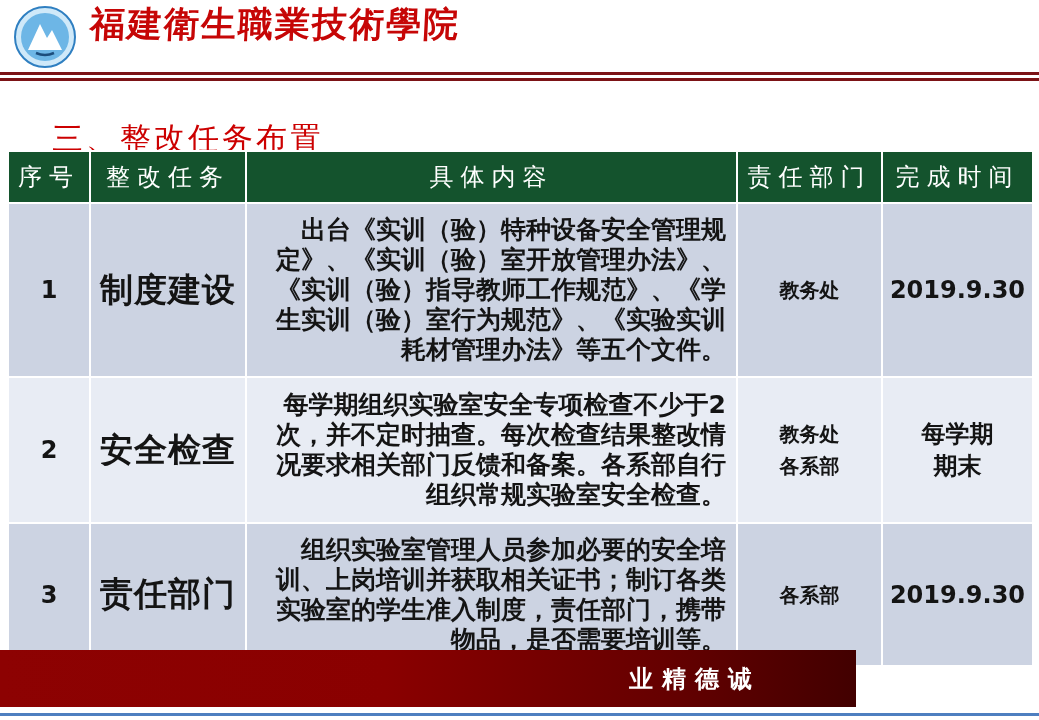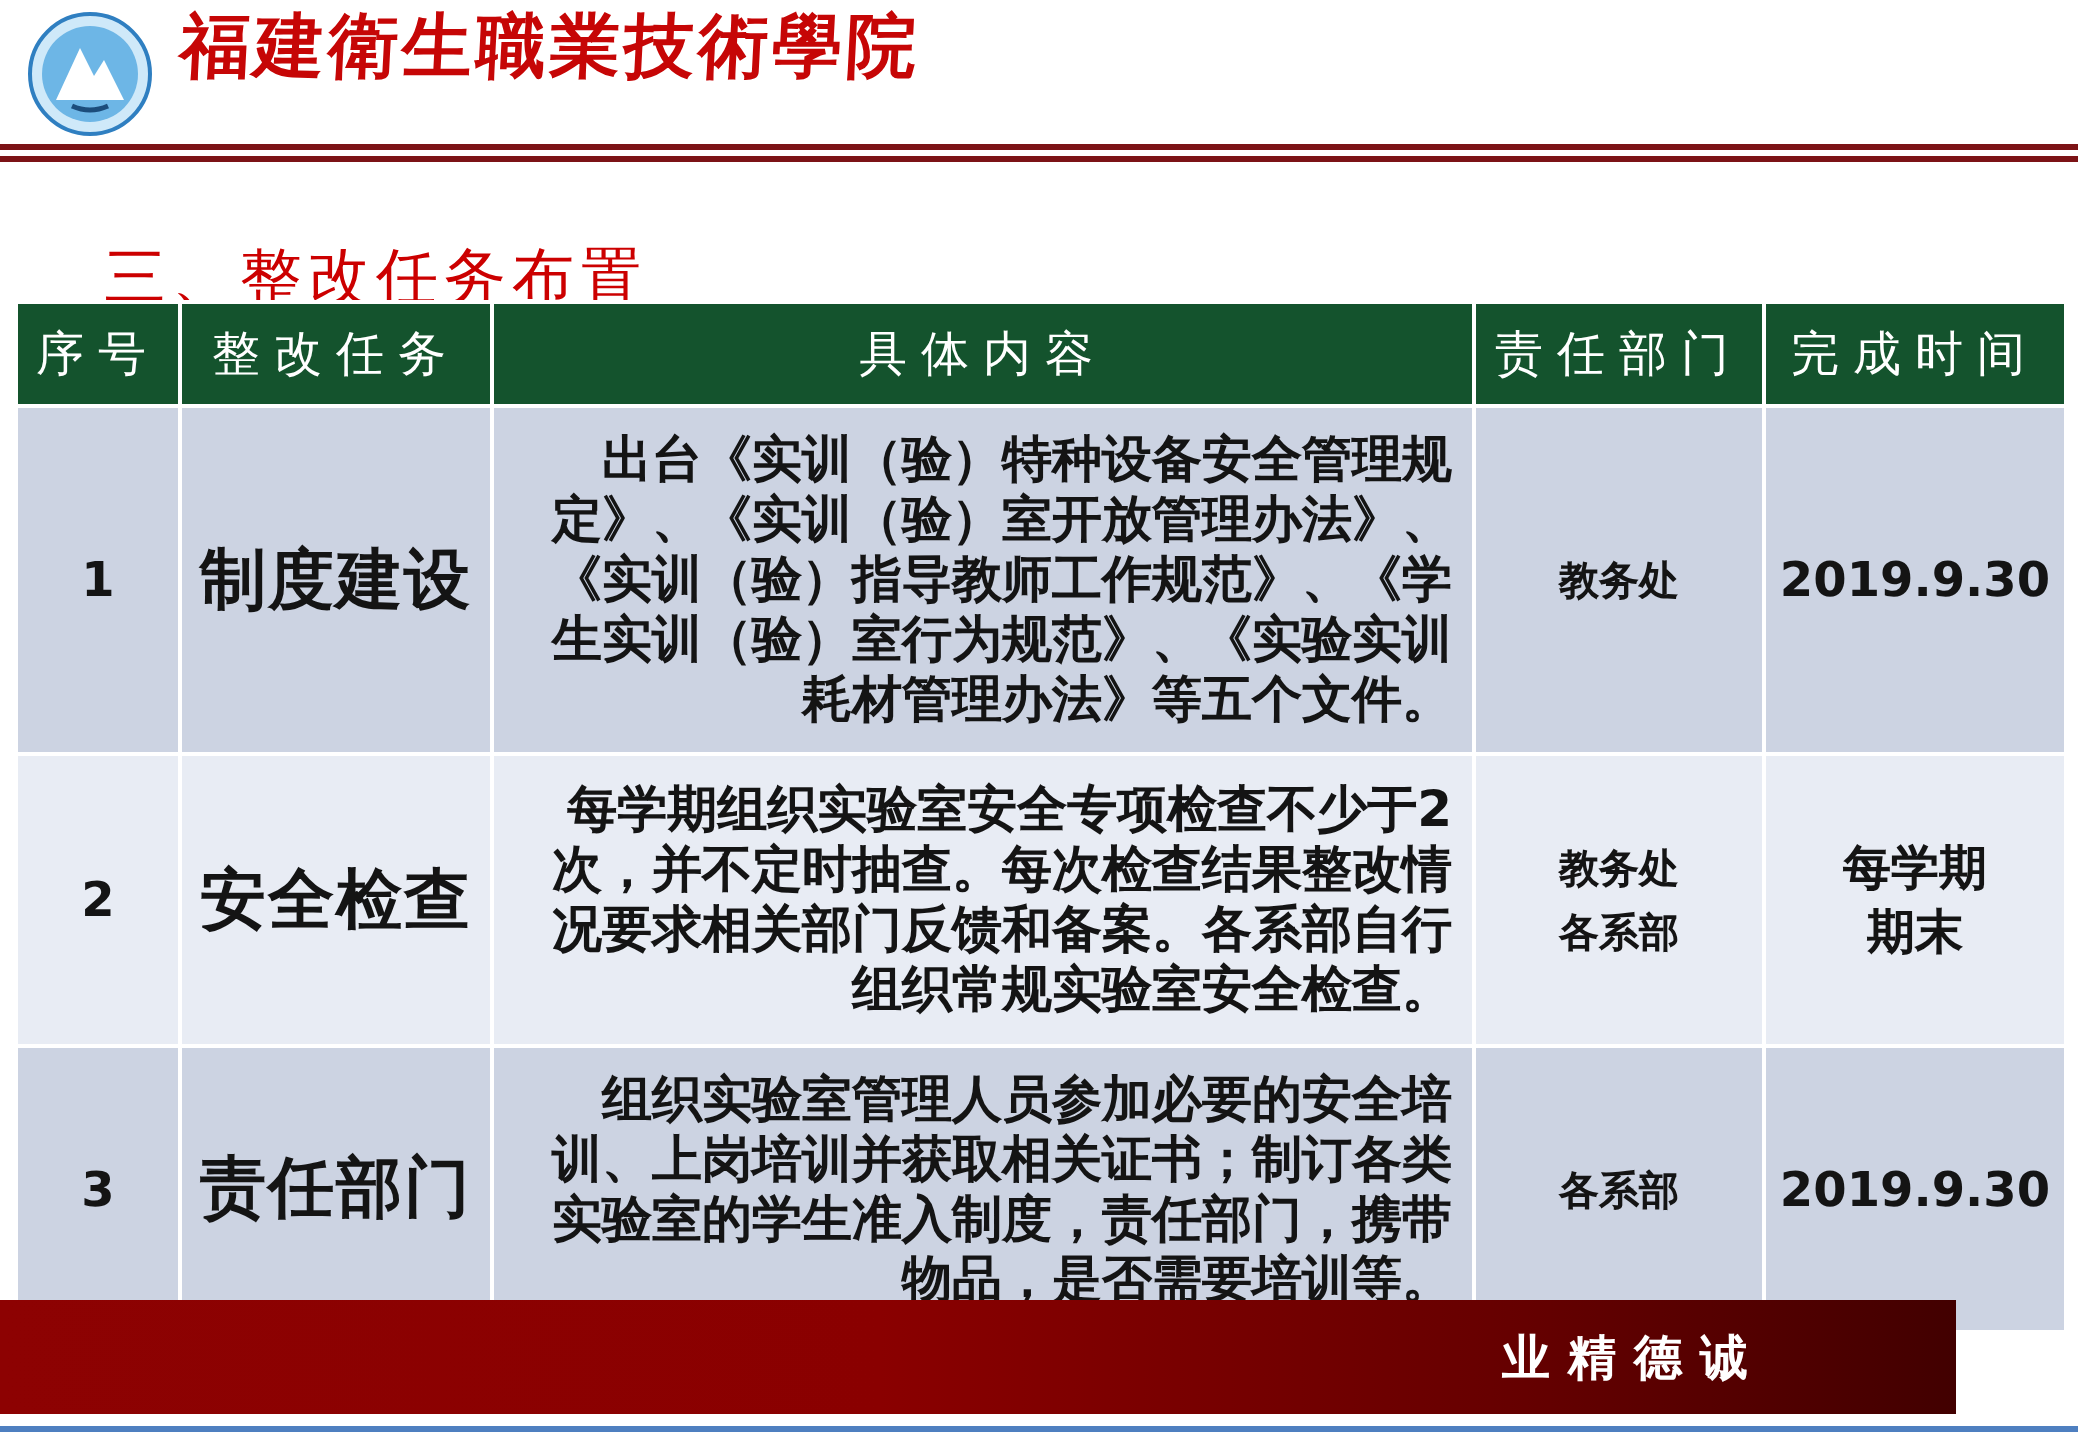--- a/index.html
+++ b/index.html
@@ -47,21 +47,21 @@
   tr.r1 td{height:164px;}
   tr.r2 td{height:136px;}
   tr.r3 td{height:133px;}
   td.c-no{text-align:center;font-size:24px;}
   td.c-task{text-align:center;font-size:33px;letter-spacing:1px;}
   td.c-content{text-align:right;font-size:25px;line-height:30px;padding:4px 10px 4px 8px;}
   td.c-dept{text-align:center;font-size:20px;line-height:32px;white-space:pre-line;}
   td.c-time{text-align:center;font-size:24px;line-height:32px;white-space:pre-line;}
   
   .footer-bar{
-    position:absolute;left:0;top:650px;width:978px;height:57px;
+    position:absolute;left:0;top:650px;width:856px;height:57px;
     background:linear-gradient(90deg,#8d0202 0%,#8a0000 45%,#650000 78%,#420000 100%);
   }
   .motto{
     position:absolute;right:95px;top:50%;transform:translateY(-50%);
     color:#ffffff;font-weight:bold;font-size:24px;letter-spacing:9px;
     font-family:"DejaVu Serif",serif;white-space:nowrap;
   }
   .bottom-line{
     position:absolute;left:0;bottom:4px;width:1039px;height:3px;background:#4e7fc0;
   }

